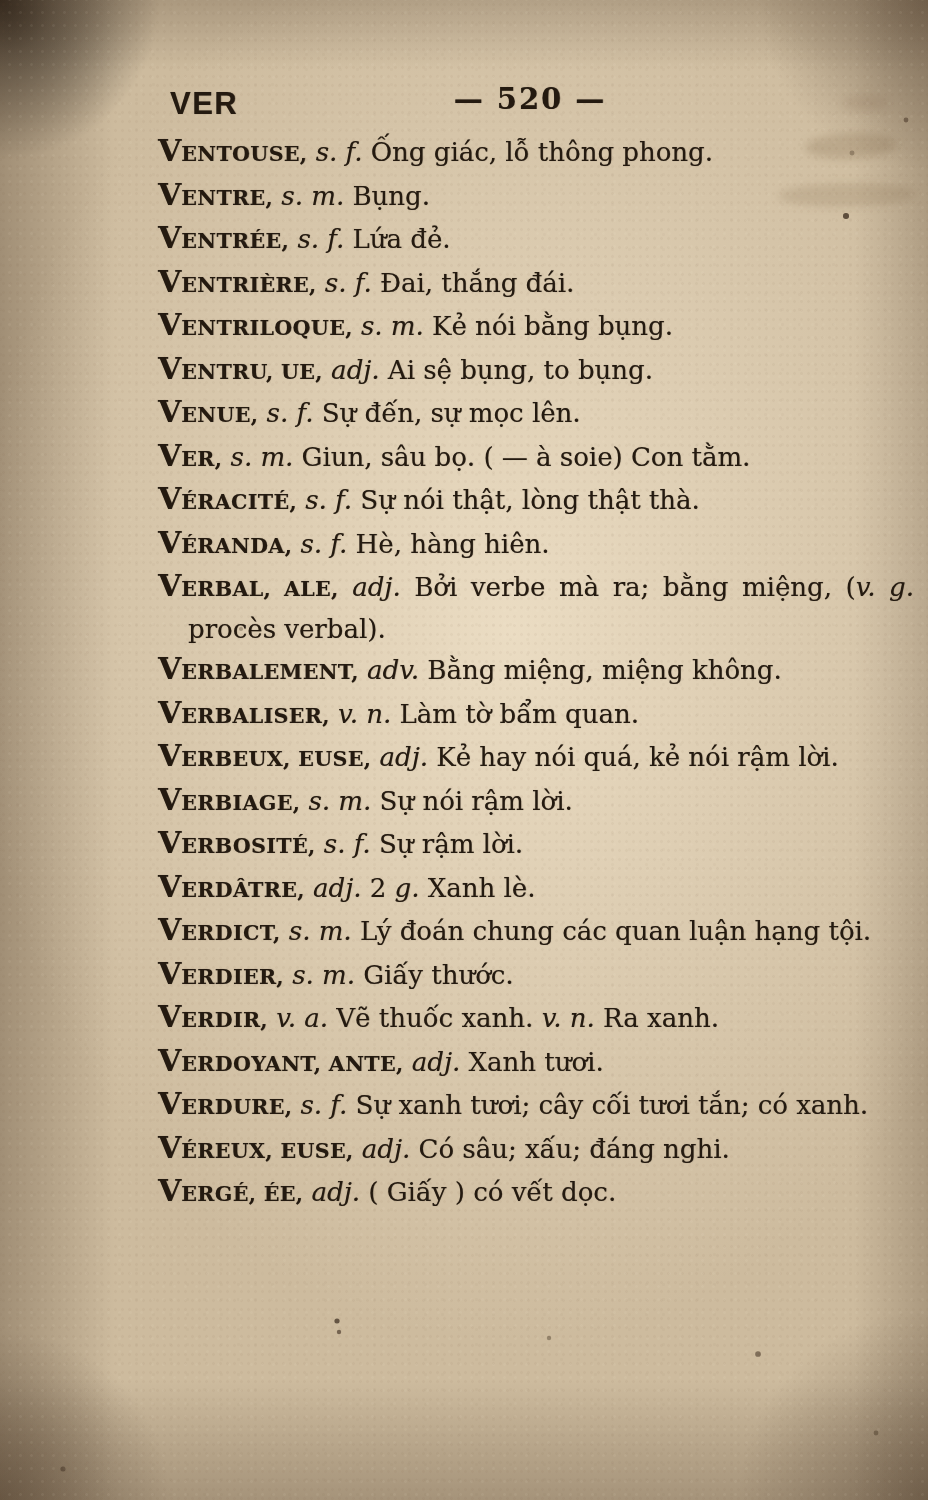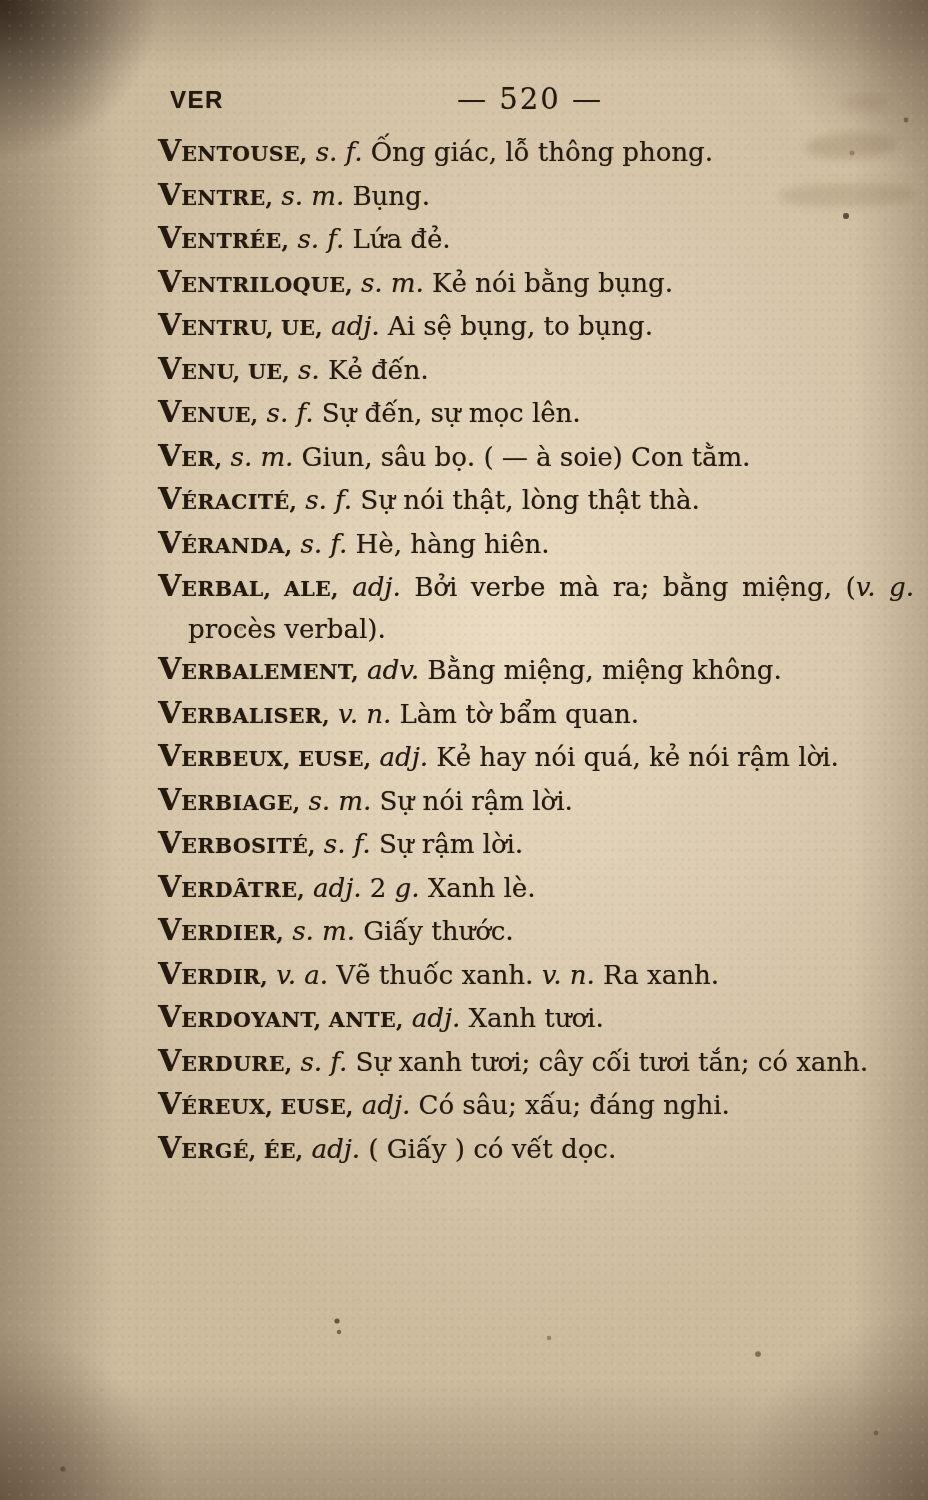--- a/index.html
+++ b/index.html
@@ -24,25 +24,25 @@
       radial-gradient(rgba(118,92,66,.10) 1px, transparent 1.6px),
       radial-gradient(rgba(255,246,226,.12) 1px, transparent 1.6px),
       radial-gradient(rgba(100,78,55,.07) 1.2px, transparent 2px);
     background-size:7px 9px, 11px 13px, 17px 15px;
     background-position:0 0, 4px 6px, 9px 2px;
   }
   .ink{color:#241a10;text-shadow:0.3px 0.4px 0.7px rgba(32,22,12,.5);}
   .section-header{
     position:absolute;left:170px;top:86px;
     font-family:"Liberation Sans",sans-serif;font-weight:700;
-    font-size:24px;letter-spacing:1.5px;
+    font-size:31px;letter-spacing:1.5px;
   }
   .page-number{
     position:absolute;left:430px;top:82px;width:200px;text-align:center;
-    font-family:"DejaVu Serif",serif;font-weight:400;
+    font-family:"DejaVu Serif",serif;font-weight:700;
     font-size:29px;letter-spacing:2px;
   }
   .entries{
     position:absolute;left:158px;top:131px;width:756px;
     font-family:"DejaVu Serif",serif;font-size:26px;line-height:39.5px;
   }
   .entry{margin:0;padding-left:30px;text-indent:-30px;text-align:justify;}
   .hd{font-weight:700;}
   .cap{font-size:30px;}
   .sc{font-size:20.5px;text-transform:uppercase;letter-spacing:.4px;}
@@ -73,34 +73,35 @@
 <div class="page">
   <div class="texture"></div>
 
   <div class="section-header ink">VER</div>
   <div class="page-number ink">— 520 —</div>
 
   <div class="entries ink">
       <p class="entry"><span class="hd"><span class="cap">V</span><span class="sc">entouse,</span></span><span class="pos"> s. f.</span><span class="def"> Ống giác, lỗ thông phong.</span></p>
       <p class="entry"><span class="hd"><span class="cap">V</span><span class="sc">entre,</span></span><span class="pos"> s. m.</span><span class="def"> Bụng.</span></p>
       <p class="entry"><span class="hd"><span class="cap">V</span><span class="sc">entrée,</span></span><span class="pos"> s. f.</span><span class="def"> Lứa đẻ.</span></p>
+      <p class="entry"><span class="hd"><span class="cap">V</span><span class="sc">entrière,</span></span><span class="pos"> s. f.</span><span class="def"> Đai, thắng đái.</span></p>
       <p class="entry"><span class="hd"><span class="cap">V</span><span class="sc">entriloque,</span></span><span class="pos"> s. m.</span><span class="def"> Kẻ nói bằng bụng.</span></p>
       <p class="entry"><span class="hd"><span class="cap">V</span><span class="sc">entru, ue,</span></span><span class="pos"> adj.</span><span class="def"> Ai sệ bụng, to bụng.</span></p>
-      <p class="entry"><span class="hd"><span class="cap">V</span><span class="sc">enu, ue,</span></span><span class="pos"> s.</span><span class="def"> Kẻ đến.</span></p>
       <p class="entry"><span class="hd"><span class="cap">V</span><span class="sc">enue,</span></span><span class="pos"> s. f.</span><span class="def"> Sự đến, sự mọc lên.</span></p>
       <p class="entry"><span class="hd"><span class="cap">V</span><span class="sc">er,</span></span><span class="pos"> s. m.</span><span class="def"> Giun, sâu bọ. ( — à soie) Con tằm.</span></p>
       <p class="entry"><span class="hd"><span class="cap">V</span><span class="sc">éracité,</span></span><span class="pos"> s. f.</span><span class="def"> Sự nói thật, lòng thật thà.</span></p>
       <p class="entry"><span class="hd"><span class="cap">V</span><span class="sc">éranda,</span></span><span class="pos"> s. f.</span><span class="def"> Hè, hàng hiên.</span></p>
       <p class="entry"><span class="hd"><span class="cap">V</span><span class="sc">erbal, ale,</span></span><span class="pos"> adj.</span><span class="def"> Bởi verbe mà ra; bằng miệng, (</span><span class="pos">v. g.</span><span class="def"> procès verbal).</span></p>
       <p class="entry"><span class="hd"><span class="cap">V</span><span class="sc">erbalement,</span></span><span class="pos"> adv.</span><span class="def"> Bằng miệng, miệng không.</span></p>
       <p class="entry"><span class="hd"><span class="cap">V</span><span class="sc">erbaliser,</span></span><span class="pos"> v. n.</span><span class="def"> Làm tờ bẩm quan.</span></p>
       <p class="entry"><span class="hd"><span class="cap">V</span><span class="sc">erbeux, euse,</span></span><span class="pos"> adj.</span><span class="def"> Kẻ hay nói quá, kẻ nói rậm lời.</span></p>
       <p class="entry"><span class="hd"><span class="cap">V</span><span class="sc">erbiage,</span></span><span class="pos"> s. m.</span><span class="def"> Sự nói rậm lời.</span></p>
       <p class="entry"><span class="hd"><span class="cap">V</span><span class="sc">erbosité,</span></span><span class="pos"> s. f.</span><span class="def"> Sự rậm lời.</span></p>
       <p class="entry"><span class="hd"><span class="cap">V</span><span class="sc">erdâtre,</span></span><span class="pos"> adj.</span><span class="def"> 2 </span><span class="pos">g.</span><span class="def"> Xanh lè.</span></p>
+      <p class="entry"><span class="hd"><span class="cap">V</span><span class="sc">erdict,</span></span><span class="pos"> s. m.</span><span class="def"> Lý đoán chung các quan luận hạng tội.</span></p>
       <p class="entry"><span class="hd"><span class="cap">V</span><span class="sc">erdier,</span></span><span class="pos"> s. m.</span><span class="def"> Giấy thước.</span></p>
       <p class="entry"><span class="hd"><span class="cap">V</span><span class="sc">erdir,</span></span><span class="pos"> v. a.</span><span class="def"> Vẽ thuốc xanh. </span><span class="pos">v. n.</span><span class="def"> Ra xanh.</span></p>
       <p class="entry"><span class="hd"><span class="cap">V</span><span class="sc">erdoyant, ante,</span></span><span class="pos"> adj.</span><span class="def"> Xanh tươi.</span></p>
       <p class="entry"><span class="hd"><span class="cap">V</span><span class="sc">erdure,</span></span><span class="pos"> s. f.</span><span class="def"> Sự xanh tươi; cây cối tươi tắn; có xanh.</span></p>
       <p class="entry"><span class="hd"><span class="cap">V</span><span class="sc">éreux, euse,</span></span><span class="pos"> adj.</span><span class="def"> Có sâu; xấu; đáng nghi.</span></p>
       <p class="entry"><span class="hd"><span class="cap">V</span><span class="sc">ergé, ée,</span></span><span class="pos"> adj.</span><span class="def"> ( Giấy ) có vết dọc.</span></p>
     </div>
 
   <div class="smudge a"></div>
   <div class="smudge b"></div>

